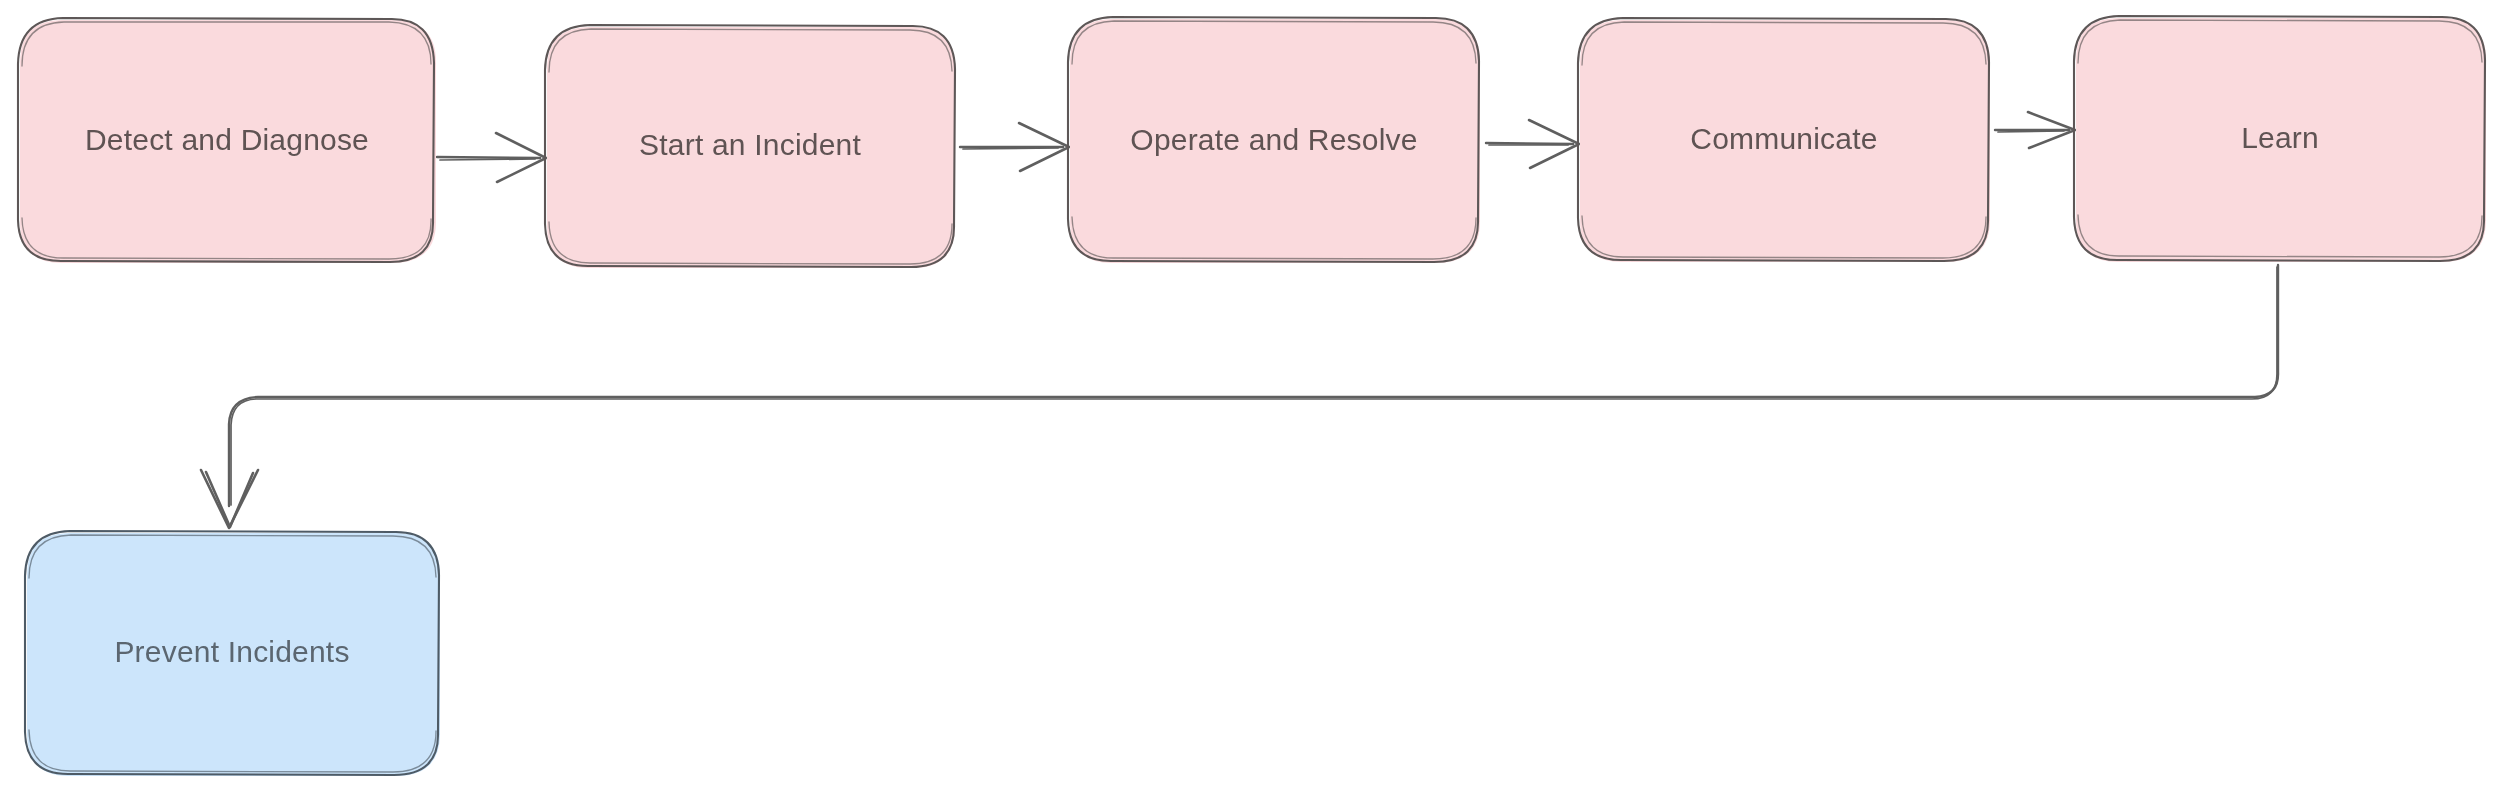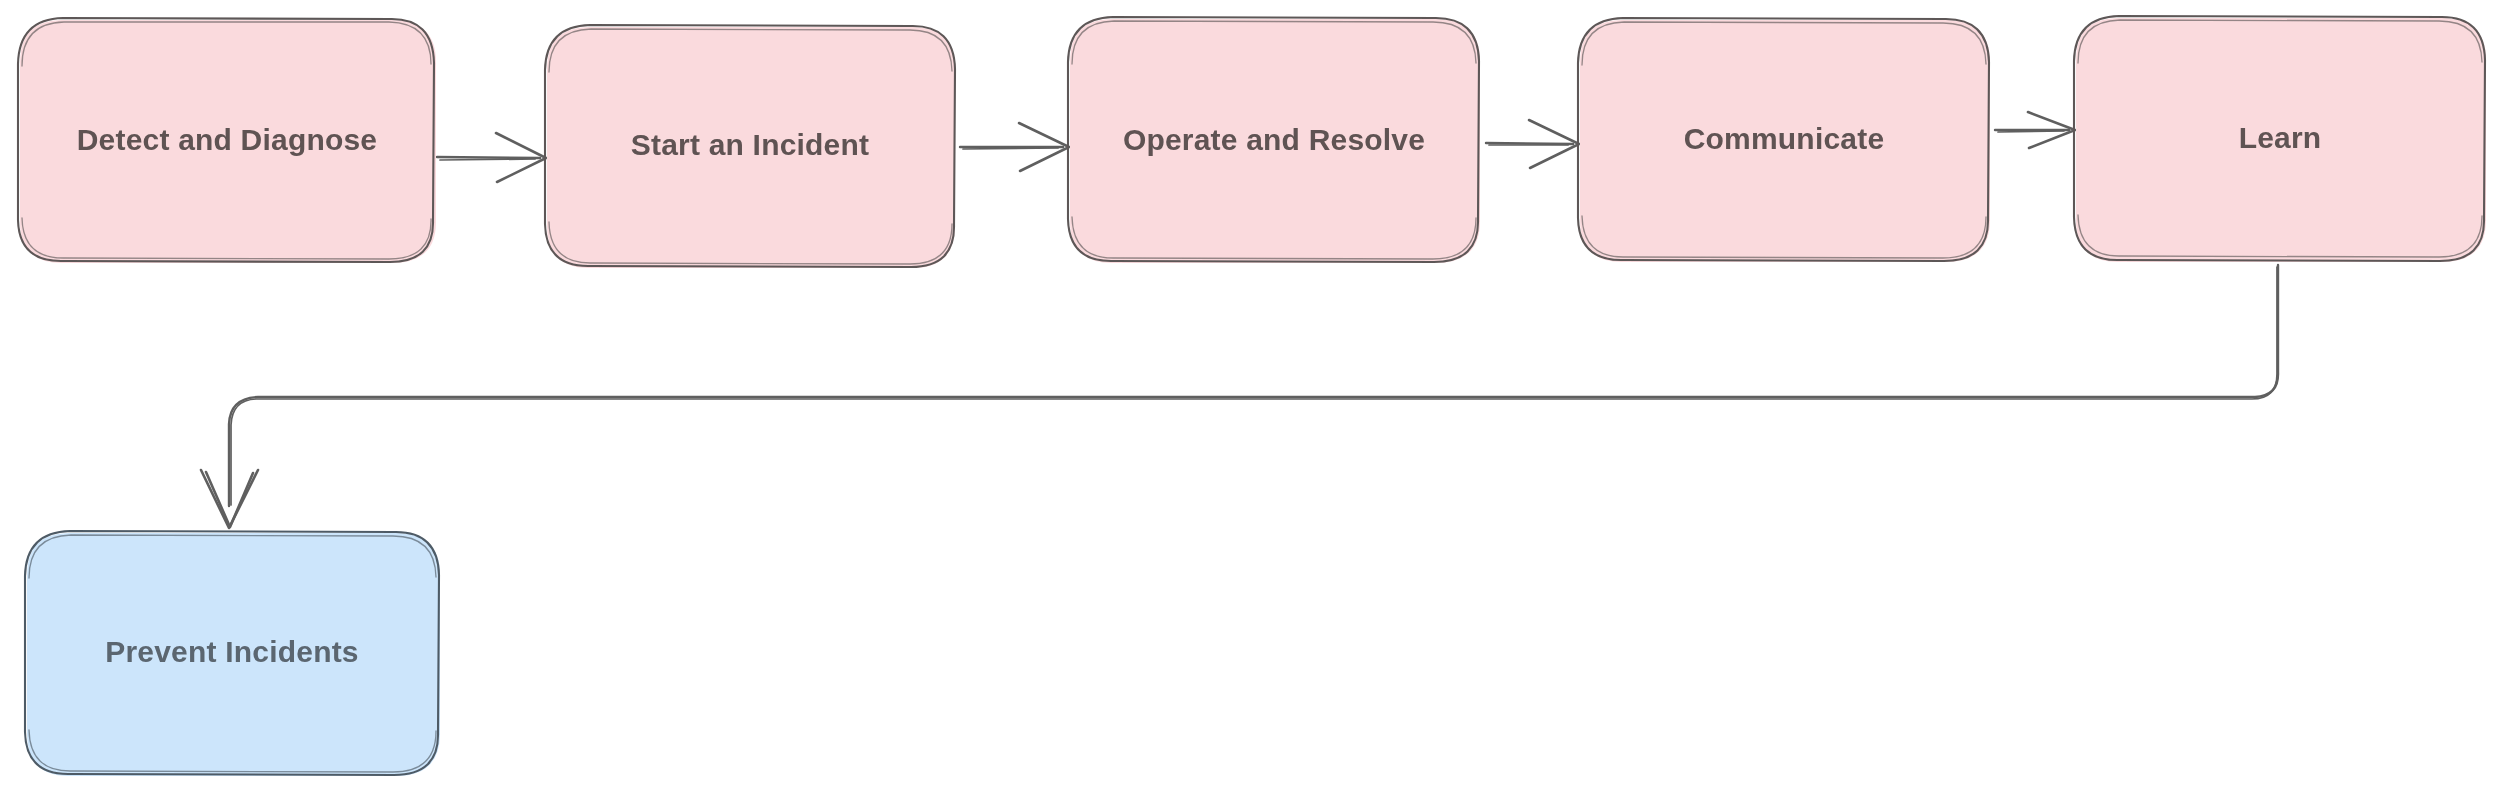--- a/index.html
+++ b/index.html
@@ -12,21 +12,20 @@
     width: 2503px;
     height: 792px;
     font-family: "Liberation Sans", sans-serif;
     overflow: hidden;
   }
   #diagram-root {
     position: relative;
     width: 2503px;
     height: 792px;
     background: #ffffff;
-    font-weight: bold;
   }
   svg.flowchart {
     display: block;
     width: 2503px;
     height: 792px;
   }
   .node-label {
     font-family: "Liberation Sans", sans-serif;
     font-size: 30px;
     fill: #5f5353;

